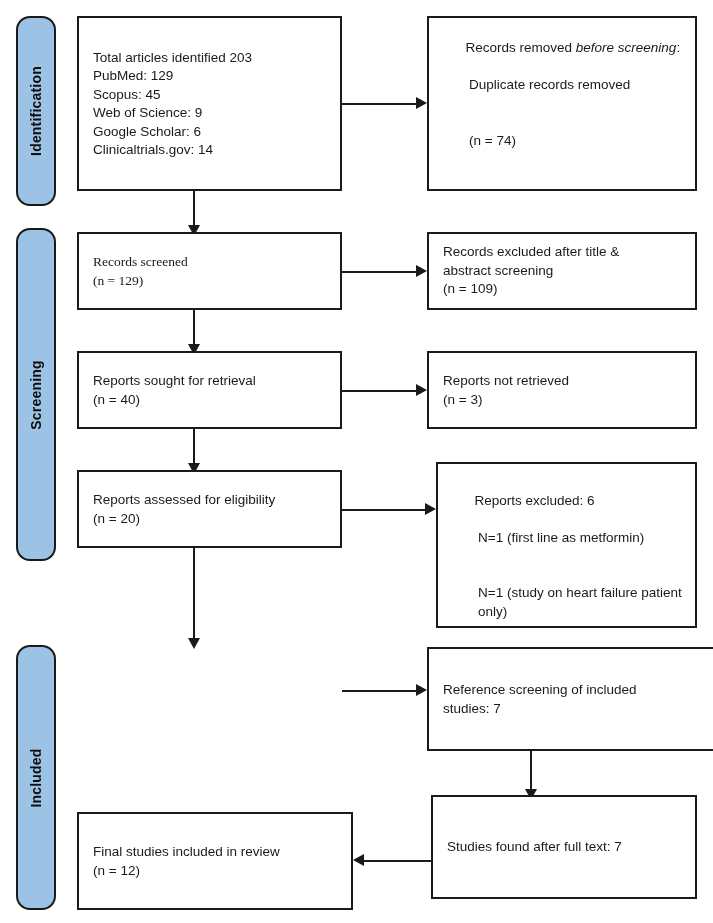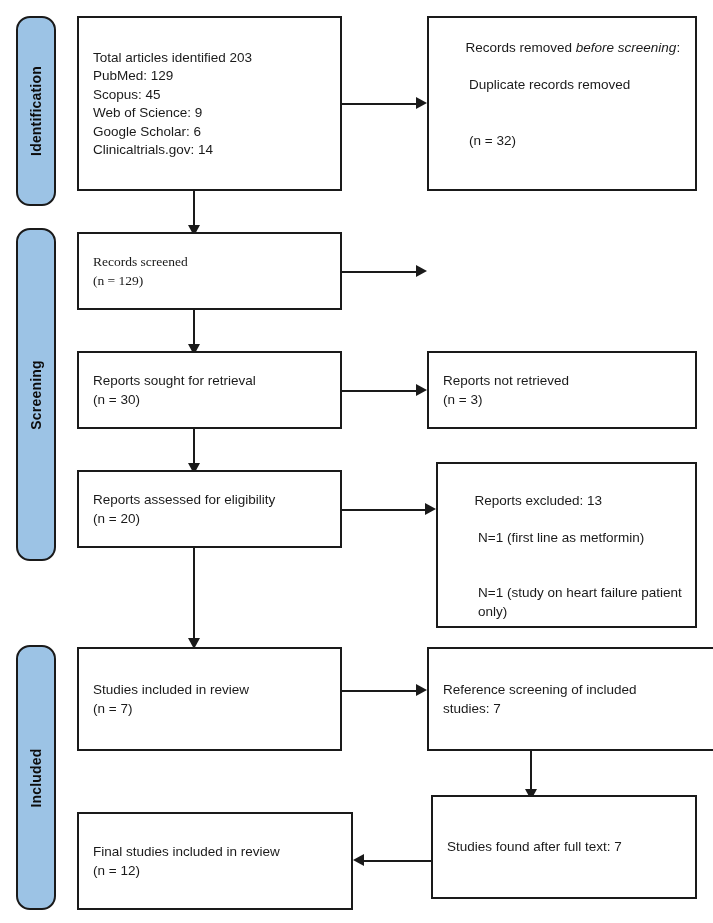--- a/index.html
+++ b/index.html
@@ -122,83 +122,84 @@
 Scopus: 45
 Web of Science: 9
 Google Scholar: 6
 Clinicaltrials.gov: 14</div>
   </div>
 
   <div class="flow-box" style="left:427px; top:16px; width:270px; height:175px;">
     <div class="box-text valign-mid">
       <span>Records removed </span><span class="it">before screening</span><span>:</span>
       <span class="indent">Duplicate records removed</span>
-      <span class="indent">(n = 32)</span>
+      <span class="indent">(n = 74)</span>
     </div>
   </div>
 
   <div class="conn h" style="left:342px; top:103px; width:74px;"></div>
   <div class="arrowhead right" style="left:416px; top:97px;"></div>
 
   <div class="conn v" style="left:193px; top:191px; height:37px;"></div>
   <div class="arrowhead down" style="left:188px; top:225px;"></div>
 
   <div class="flow-box" style="left:77px; top:232px; width:265px; height:78px;font-family:Liberation Serif, serif;">
     <div class="box-text valign-mid">Records screened
 (n = 129)</div>
   </div>
 
+  <div class="flow-box" style="left:427px; top:232px; width:270px; height:78px;">
+    <div class="box-text valign-mid">Records excluded after title &amp;
+abstract screening
+(n = 109)</div>
+  </div>
 
   <div class="conn h" style="left:342px; top:271px; width:74px;"></div>
   <div class="arrowhead right" style="left:416px; top:265px;"></div>
 
   <div class="conn v" style="left:193px; top:310px; height:37px;"></div>
   <div class="arrowhead down" style="left:188px; top:344px;"></div>
 
   <div class="flow-box" style="left:77px; top:351px; width:265px; height:78px;">
     <div class="box-text valign-mid">Reports sought for retrieval
-(n = 30)</div>
+(n = 40)</div>
   </div>
 
   <div class="flow-box" style="left:427px; top:351px; width:270px; height:78px;">
     <div class="box-text valign-mid">Reports not retrieved
 (n = 3)</div>
   </div>
 
   <div class="conn h" style="left:342px; top:390px; width:74px;"></div>
   <div class="arrowhead right" style="left:416px; top:384px;"></div>
 
   <div class="conn v" style="left:193px; top:429px; height:37px;"></div>
   <div class="arrowhead down" style="left:188px; top:463px;"></div>
 
   <div class="flow-box" style="left:77px; top:470px; width:265px; height:78px;">
     <div class="box-text valign-mid">Reports assessed for eligibility
 (n = 20)</div>
   </div>
 
   <div class="flow-box" style="left:436px; top:462px; width:261px; height:166px;">
     <div class="box-text valign-top">
-      <span>Reports excluded: 13</span>
+      <span>Reports excluded: 6</span>
       <span class="indent">N=1 (first line as metformin)</span>
       <span class="indent">N=1 (study on heart failure patient only)</span>
       
       
     </div>
   </div>
 
   <div class="conn h" style="left:342px; top:509px; width:83px;"></div>
   <div class="arrowhead right" style="left:425px; top:503px;"></div>
 
   <div class="conn v" style="left:193px; top:548px; height:93px;"></div>
   <div class="arrowhead down" style="left:188px; top:638px;"></div>
 
-  <div class="flow-box" style="left:77px; top:647px; width:265px; height:104px;">
-    <div class="box-text valign-mid">Studies included in review
-(n = 7)</div>
-  </div>
 
   <div class="flow-box" style="left:427px; top:647px; width:298px; height:104px;">
     <div class="box-text valign-mid">Reference screening of included
 studies: 7</div>
   </div>
 
   <div class="conn h" style="left:342px; top:690px; width:74px;"></div>
   <div class="arrowhead right" style="left:416px; top:684px;"></div>
 
   <div class="conn v" style="left:530px; top:751px; height:41px;"></div>

